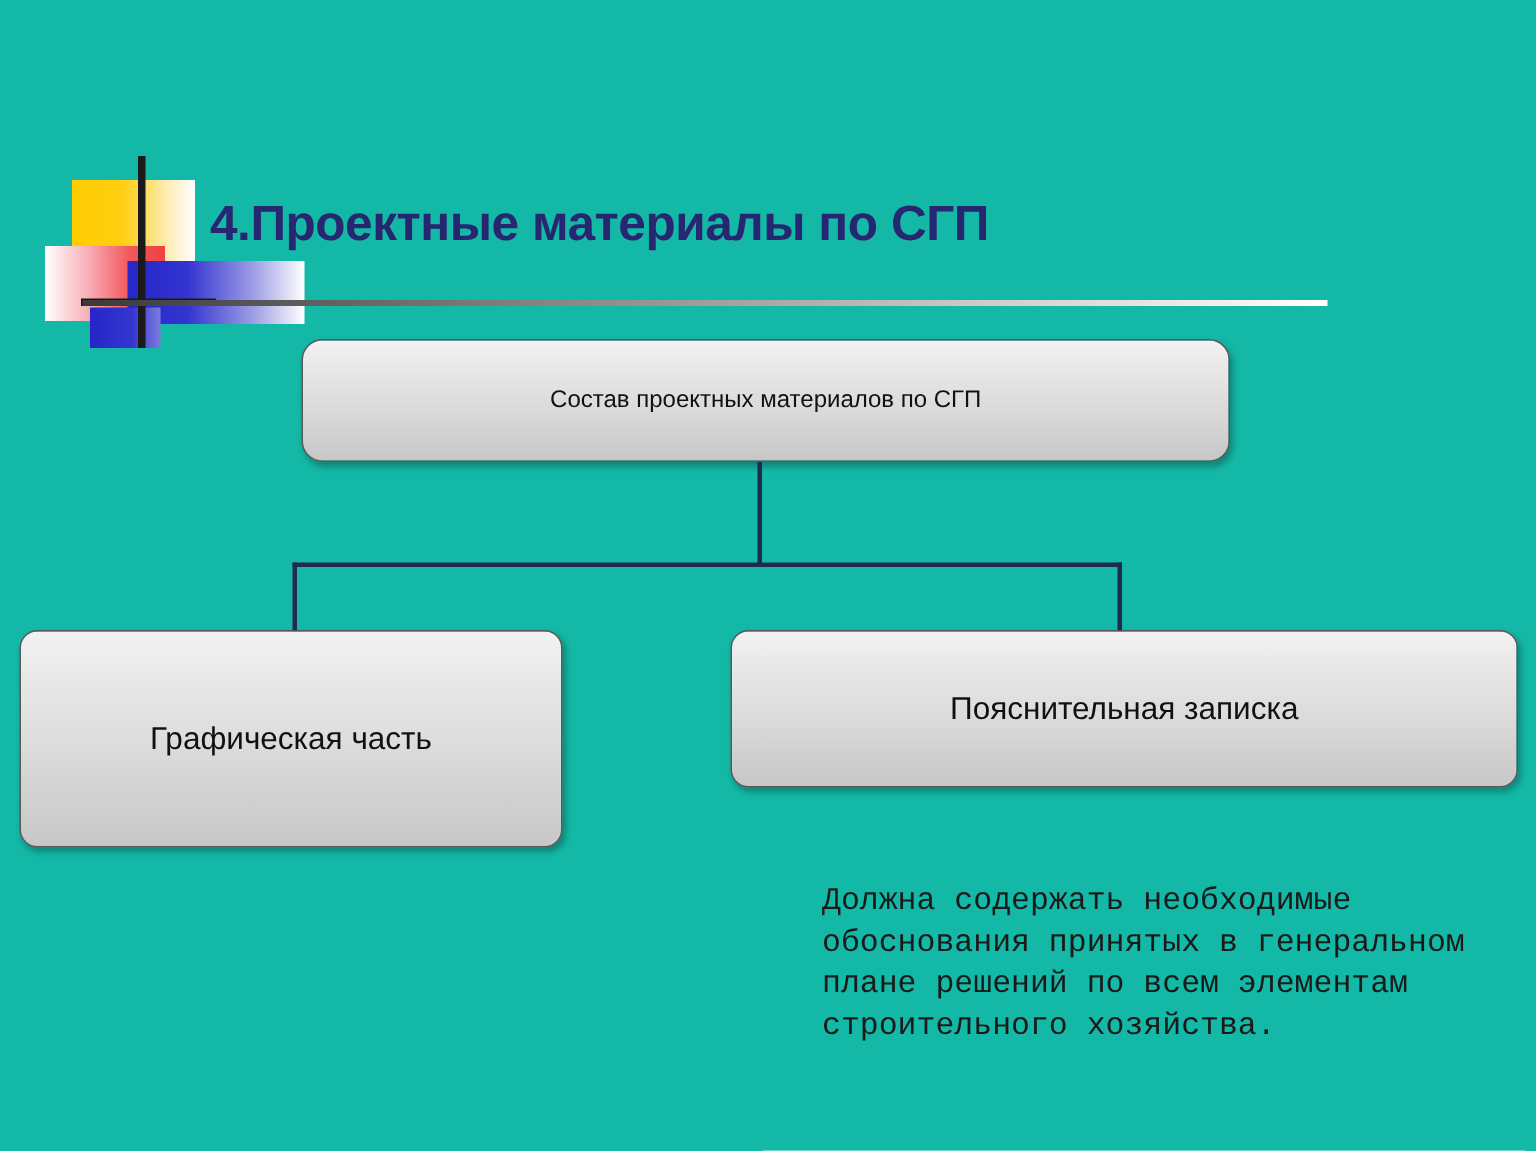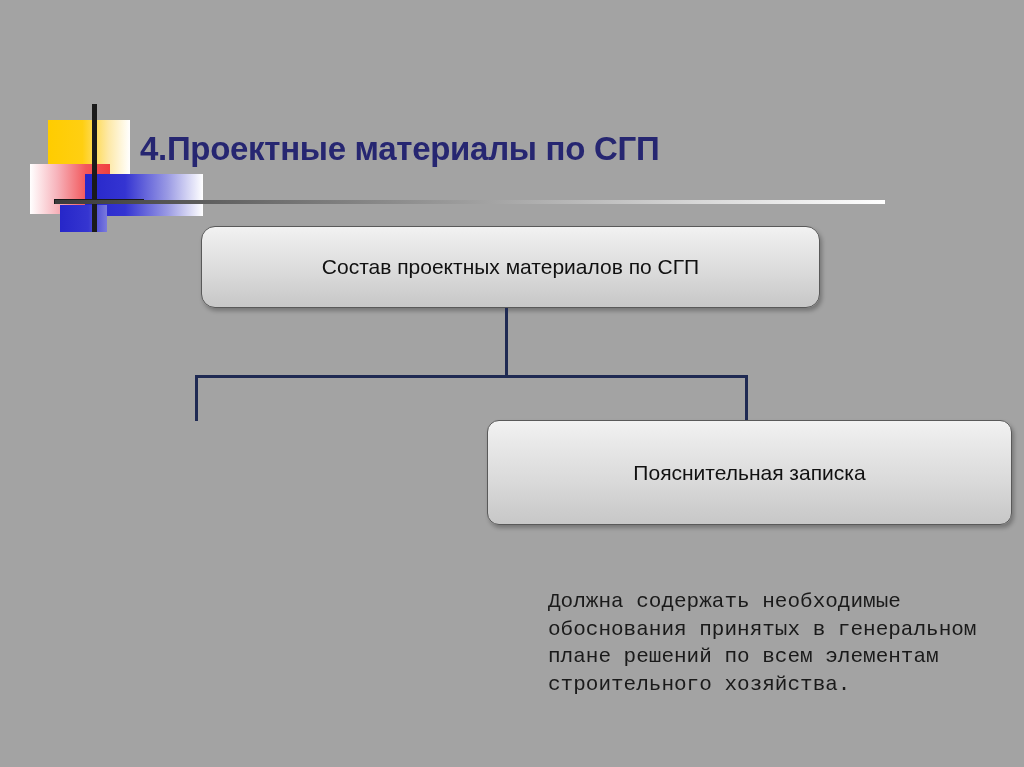--- a/index.html
+++ b/index.html
@@ -13,21 +13,21 @@
     position: relative;
     overflow: hidden;
     font-family: "Liberation Sans", sans-serif;
   }
 
   #slide {
     position: absolute;
     left: 0; top: 0;
     width: 1024px;
     height: 767px;
-    background: #a3a3a3;
+    background: #14b8a6;
   }
 
   
   .logo-mark {
     position: absolute;
     left: 28px;
     top: 100px;
     width: 180px;
     height: 135px;
   }
@@ -122,21 +122,21 @@
     line-height: 1.2;
   }
 
   #node-root {
     left: 201px;
     top: 226px;
     width: 619px;
     height: 82px;
     border-radius: 14px;
   }
-  #node-root .node-label { font-size: 21px; }
+  #node-root .node-label { font-size: 16px; }
 
   #node-left {
     left: 13px;
     top: 420px;
     width: 362px;
     height: 145px;
   }
   #node-right {
     left: 487px;
     top: 420px;
@@ -186,20 +186,23 @@
 
   <div class="node" id="node-root">
     <span class="node-label">Состав проектных материалов по СГП</span>
   </div>
 
   <div class="conn" id="conn-stem"></div>
   <div class="conn" id="conn-bar"></div>
   <div class="conn" id="conn-drop-left"></div>
   <div class="conn" id="conn-drop-right"></div>
 
+  <div class="node" id="node-left">
+    <span class="node-label">Графическая часть</span>
+  </div>
 
   <div class="node" id="node-right">
     <span class="node-label">Пояснительная записка</span>
   </div>
 
   <div class="note-text">Должна содержать необходимые обоснования принятых в генеральном плане решений по всем элементам строительного хозяйства.</div>
 
 </div>
 
 </body></html>

